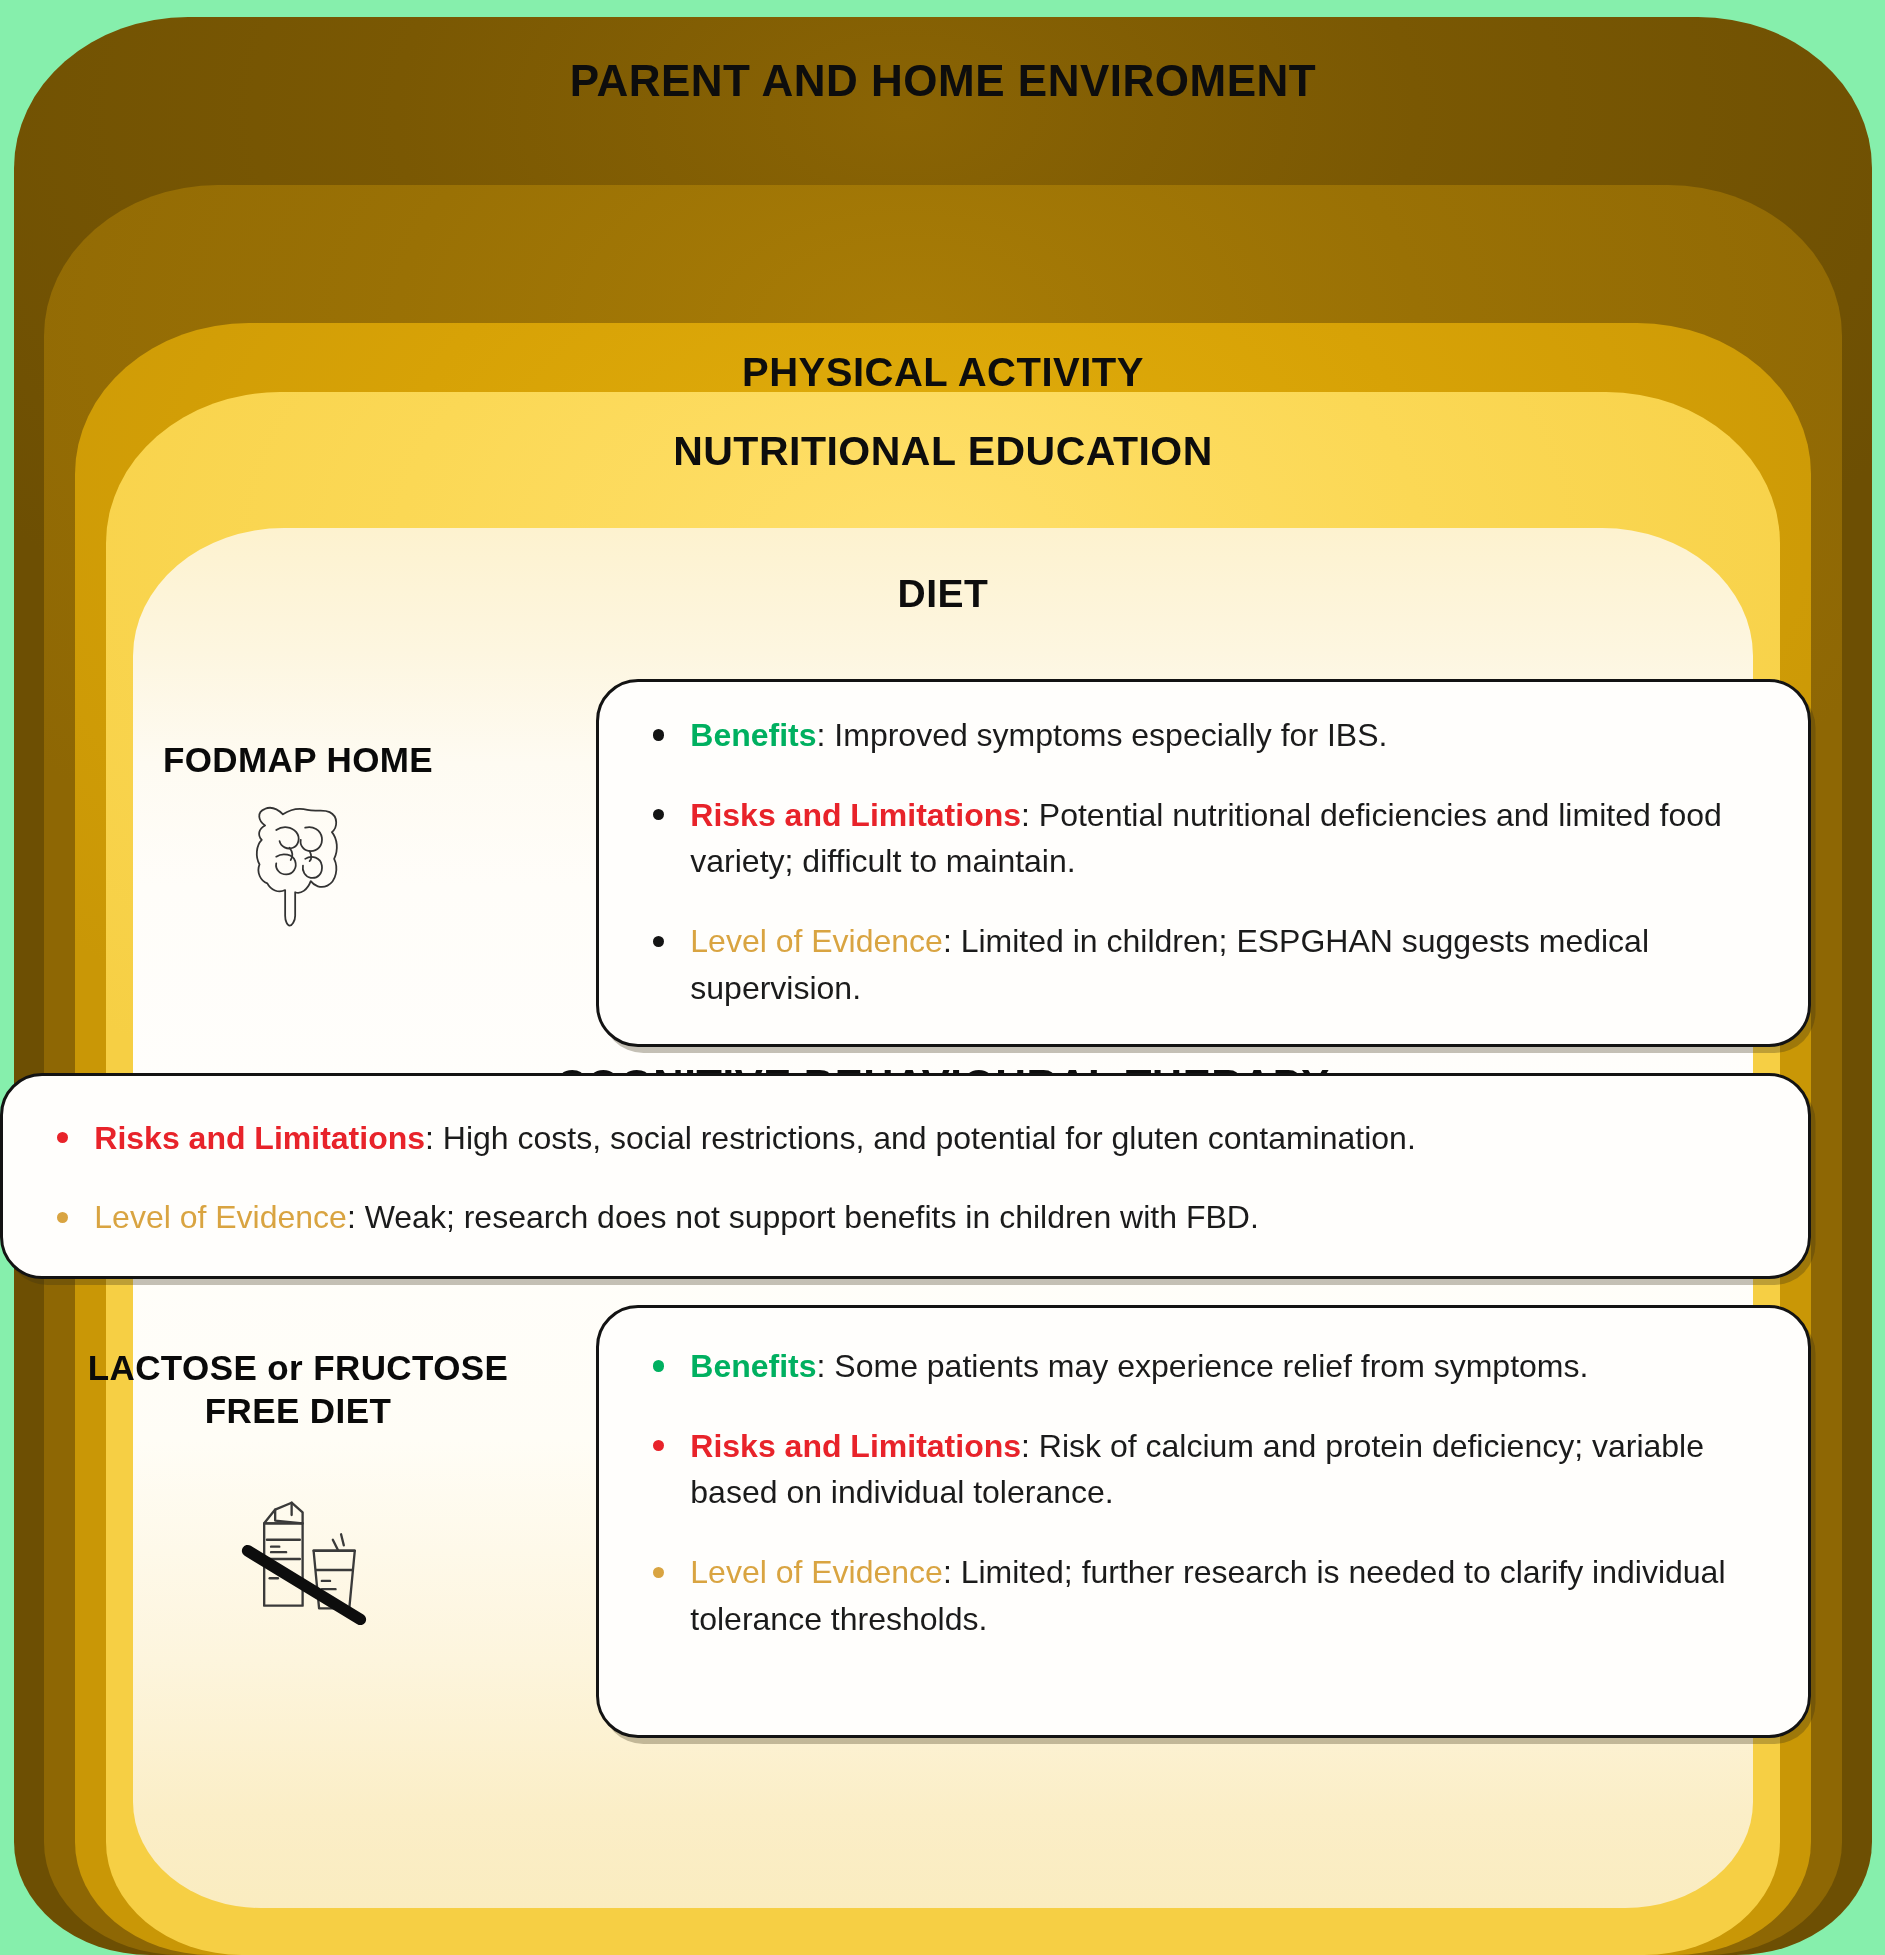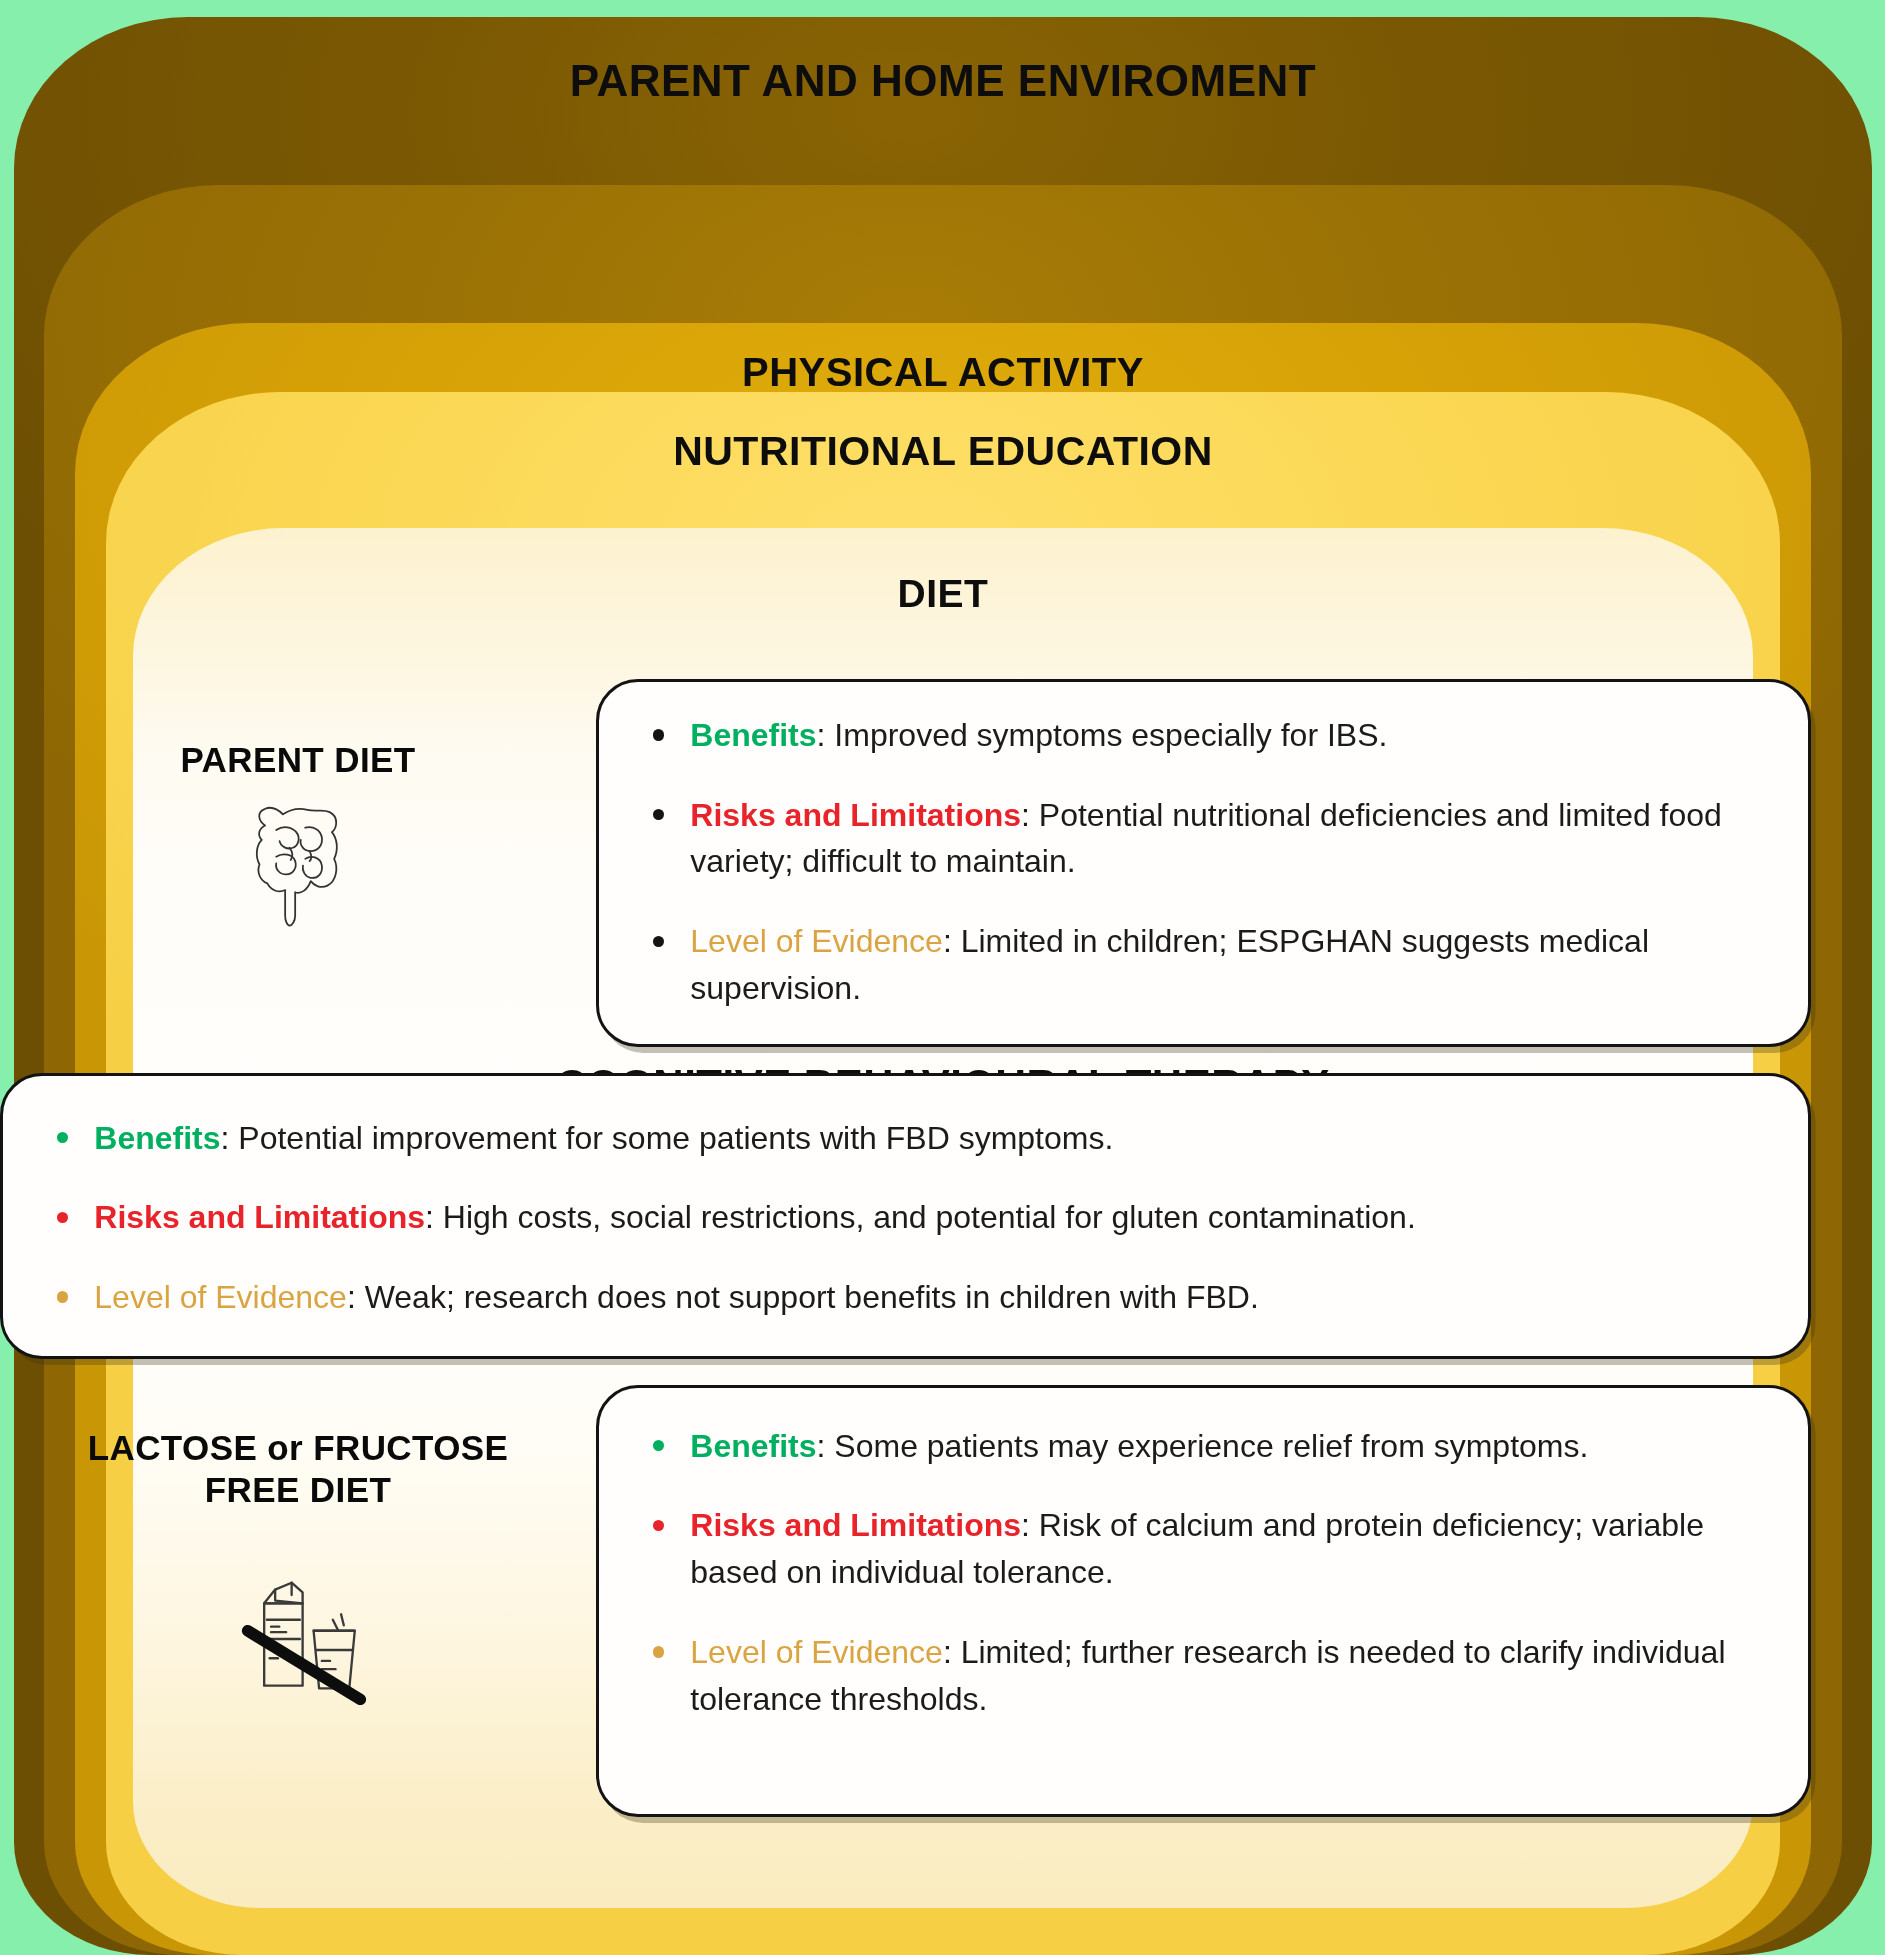--- a/index.html
+++ b/index.html
@@ -204,21 +204,21 @@
 
   <div class="layer" id="layer-diet">
     <div class="layer-shape"></div>
     <div class="layer-title" id="title-diet">DIET</div>
   </div>
 
   <div id="rows">
 
     <div class="row">
       <div class="row-label-col">
-        <div class="row-label">PARENT DIET</div>
+        <div class="row-label">FODMAP HOME</div>
         <div class="row-icon">
           <svg class="icon-svg" width="113" height="128" viewBox="0 0 100 115" fill="none" stroke="#333" stroke-width="1.6" stroke-linecap="round" stroke-linejoin="round">
             <path d="M20 22 C14 18 12 10 20 7 C27 4 33 9 36 12 C42 8 50 6 58 8 C66 10 72 7 78 10 C86 14 85 24 80 28 C85 34 86 44 82 52 C86 60 84 72 76 76 C70 79 64 76 61 72 C58 80 52 84 47 82 L47 103 C47 108 44 112 42 112 C40 112 38 108 38 103 L38 80 C32 83 25 80 22 74 C16 72 12 64 15 57 C11 50 12 40 17 35 C13 31 14 25 20 22 Z"></path>
             <path d="M30 26 C36 22 44 23 48 28 C52 33 50 40 45 42 C40 44 34 41 33 36"></path>
             <path d="M56 24 C63 22 70 26 71 33 C72 40 67 45 61 45 C55 45 51 40 52 35"></path>
             <path d="M30 50 C36 46 45 48 47 54 C49 60 45 66 39 66 C33 66 29 61 30 56"></path>
             <path d="M56 52 C62 48 70 51 71 58 C72 65 67 70 61 69 C56 68 53 63 54 58"></path>
             <path d="M42 42 C45 46 45 50 43 53"></path>
             <path d="M60 45 C62 49 62 52 60 54"></path>
           </svg>
@@ -236,24 +236,20 @@
         <div class="bullet-item">
           <span class="bullet-dot" style="background:#141414"></span>
           <span class="bullet-text"><span class="bullet-label" style="color:#D9A441;font-weight:normal"> Level of Evidence</span><span>: </span><span>Limited in children; ESPGHAN suggests medical supervision.</span></span>
         </div>
       </div>
     </div>
 
     <div class="row">
       <div class="card" id="card-gluten">
         <div class="bullet-item">
-          <span class="bullet-dot" style="background:#00B060"></span>
-          <span class="bullet-text"><span class="bullet-label" style="color:#00B060">Benefits</span><span>: </span><span>Potential improvement for some patients with FBD symptoms.</span></span>
-        </div>
-        <div class="bullet-item">
           <span class="bullet-dot" style="background:#E8232A"></span>
           <span class="bullet-text"><span class="bullet-label" style="color:#E8232A">Risks and Limitations</span><span>: </span><span>High costs, social restrictions, and potential for gluten contamination.</span></span>
         </div>
         <div class="bullet-item">
           <span class="bullet-dot" style="background:#D9A441"></span>
           <span class="bullet-text"><span class="bullet-label" style="color:#D9A441;font-weight:normal">Level of Evidence</span><span>: </span><span>Weak; research does not support benefits in children with FBD.</span></span>
         </div>
       </div>
     </div>
 

